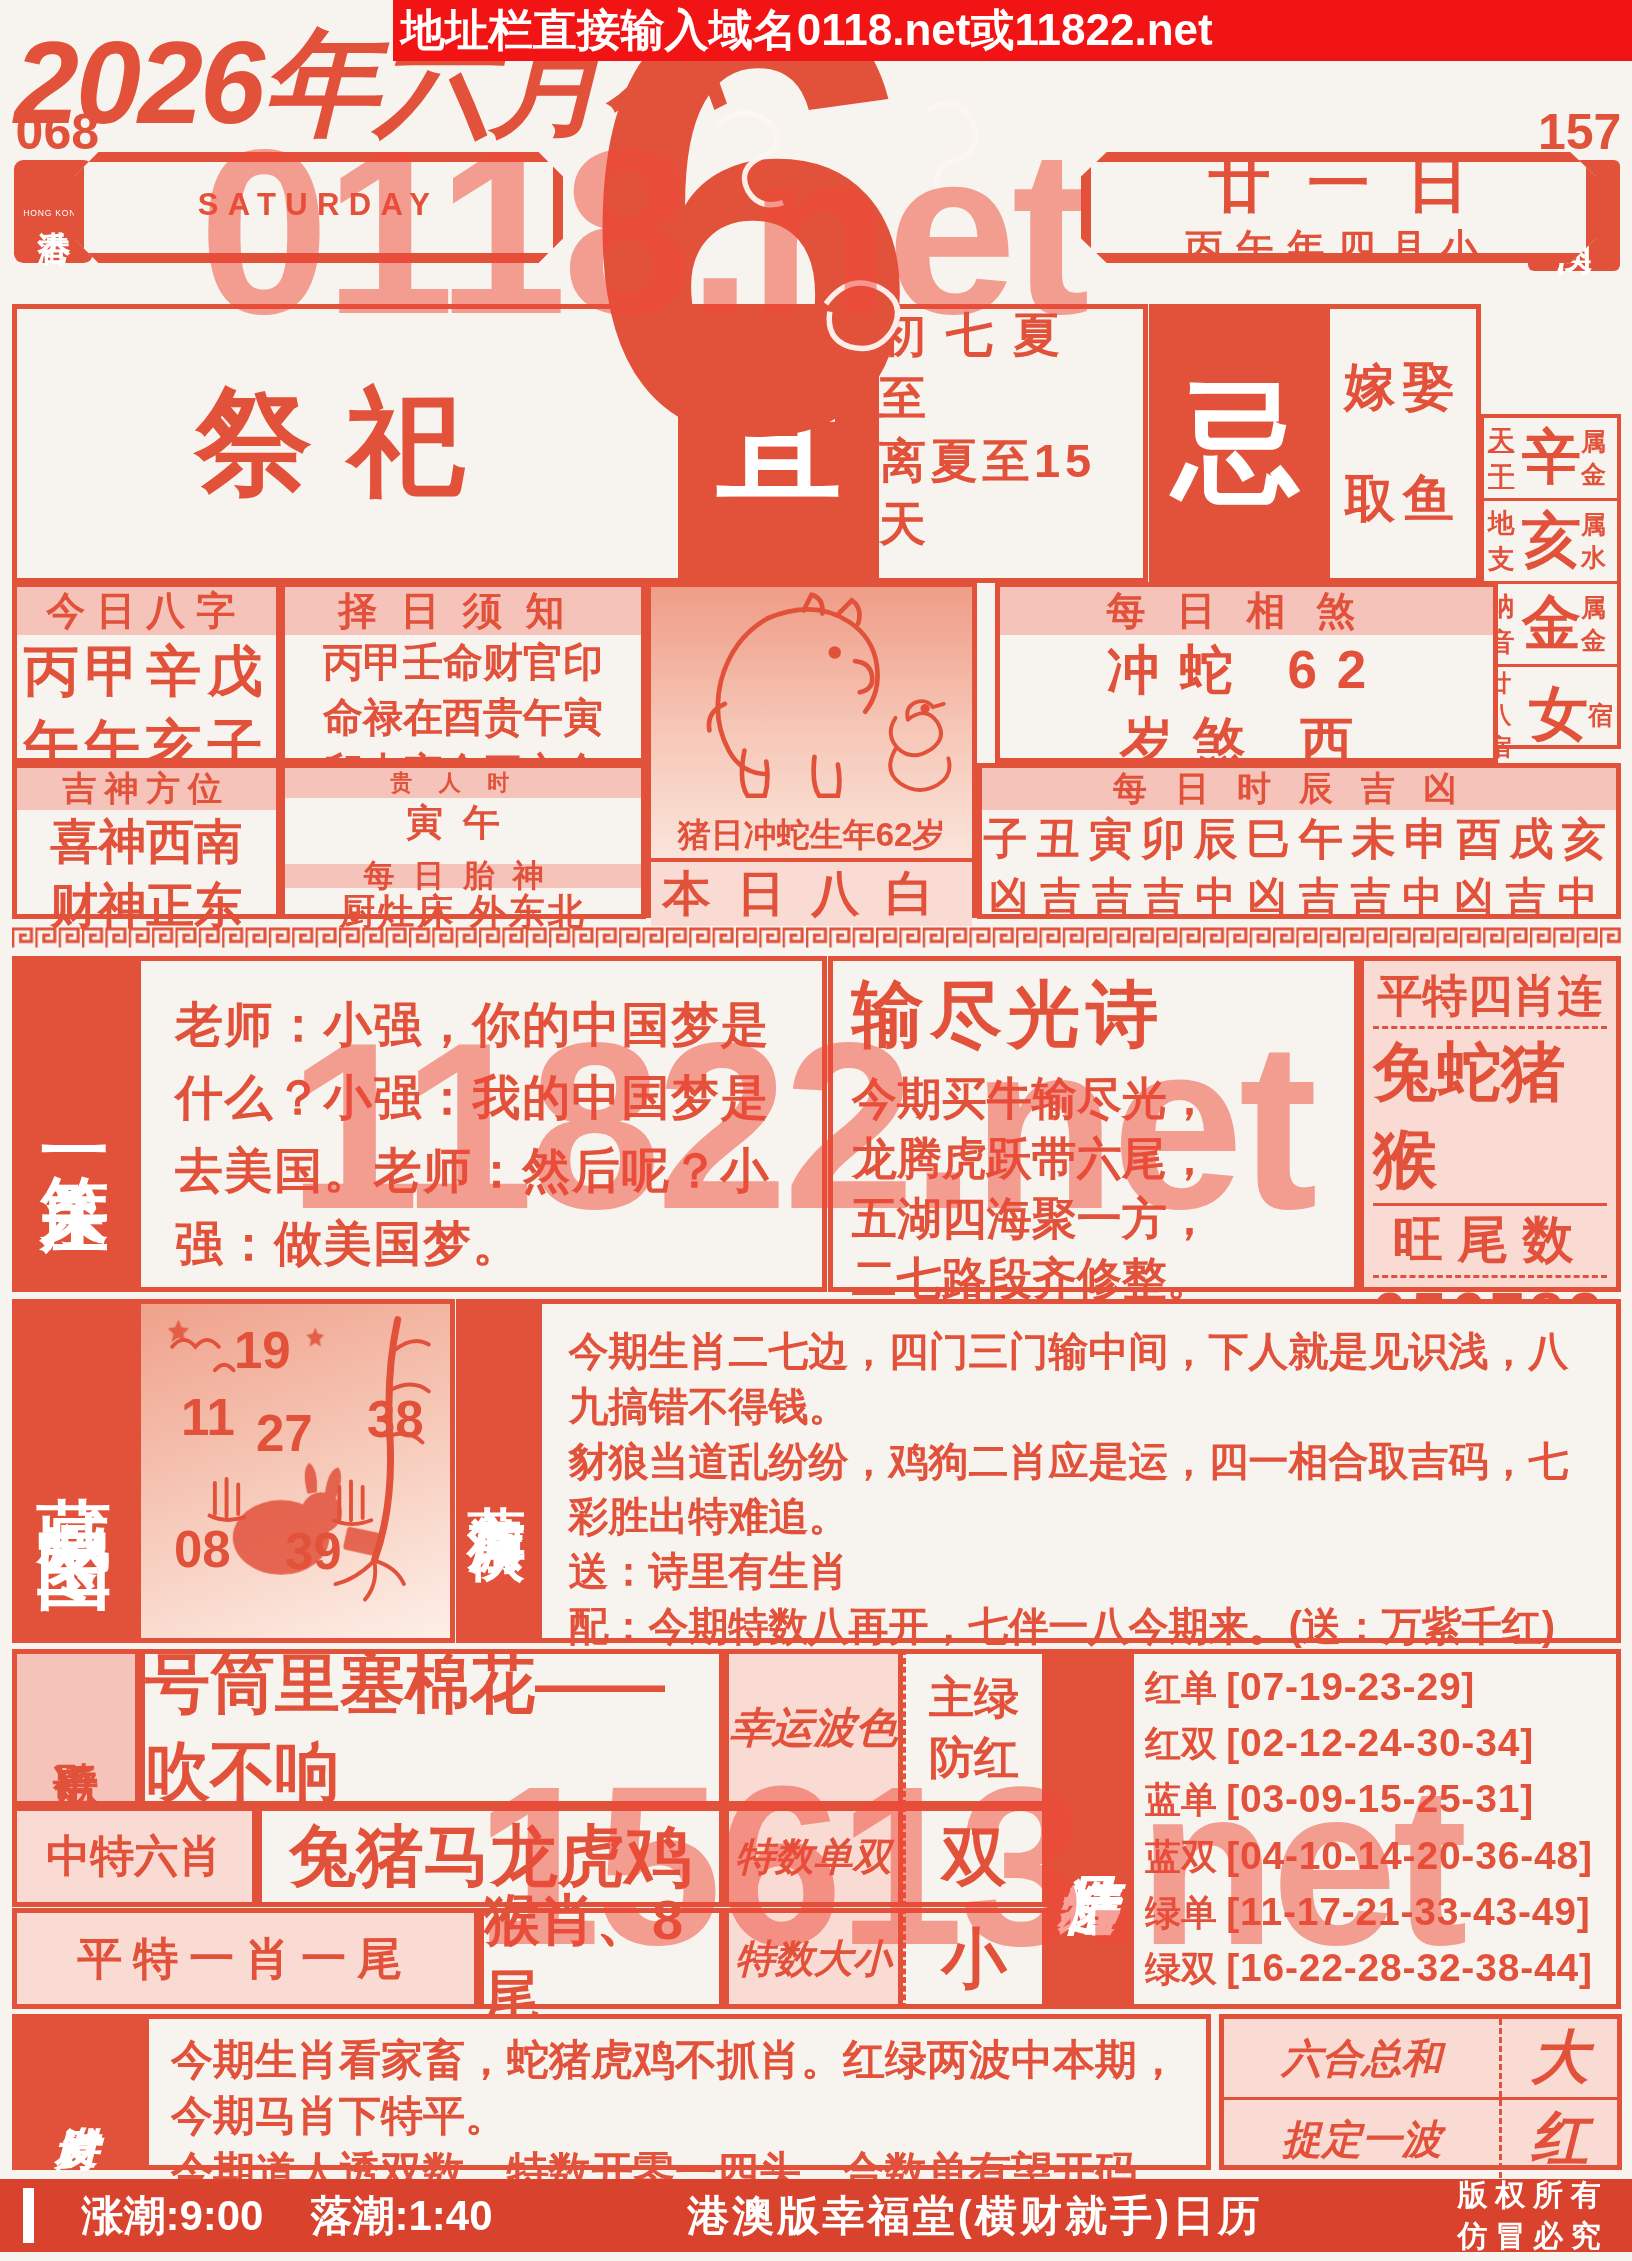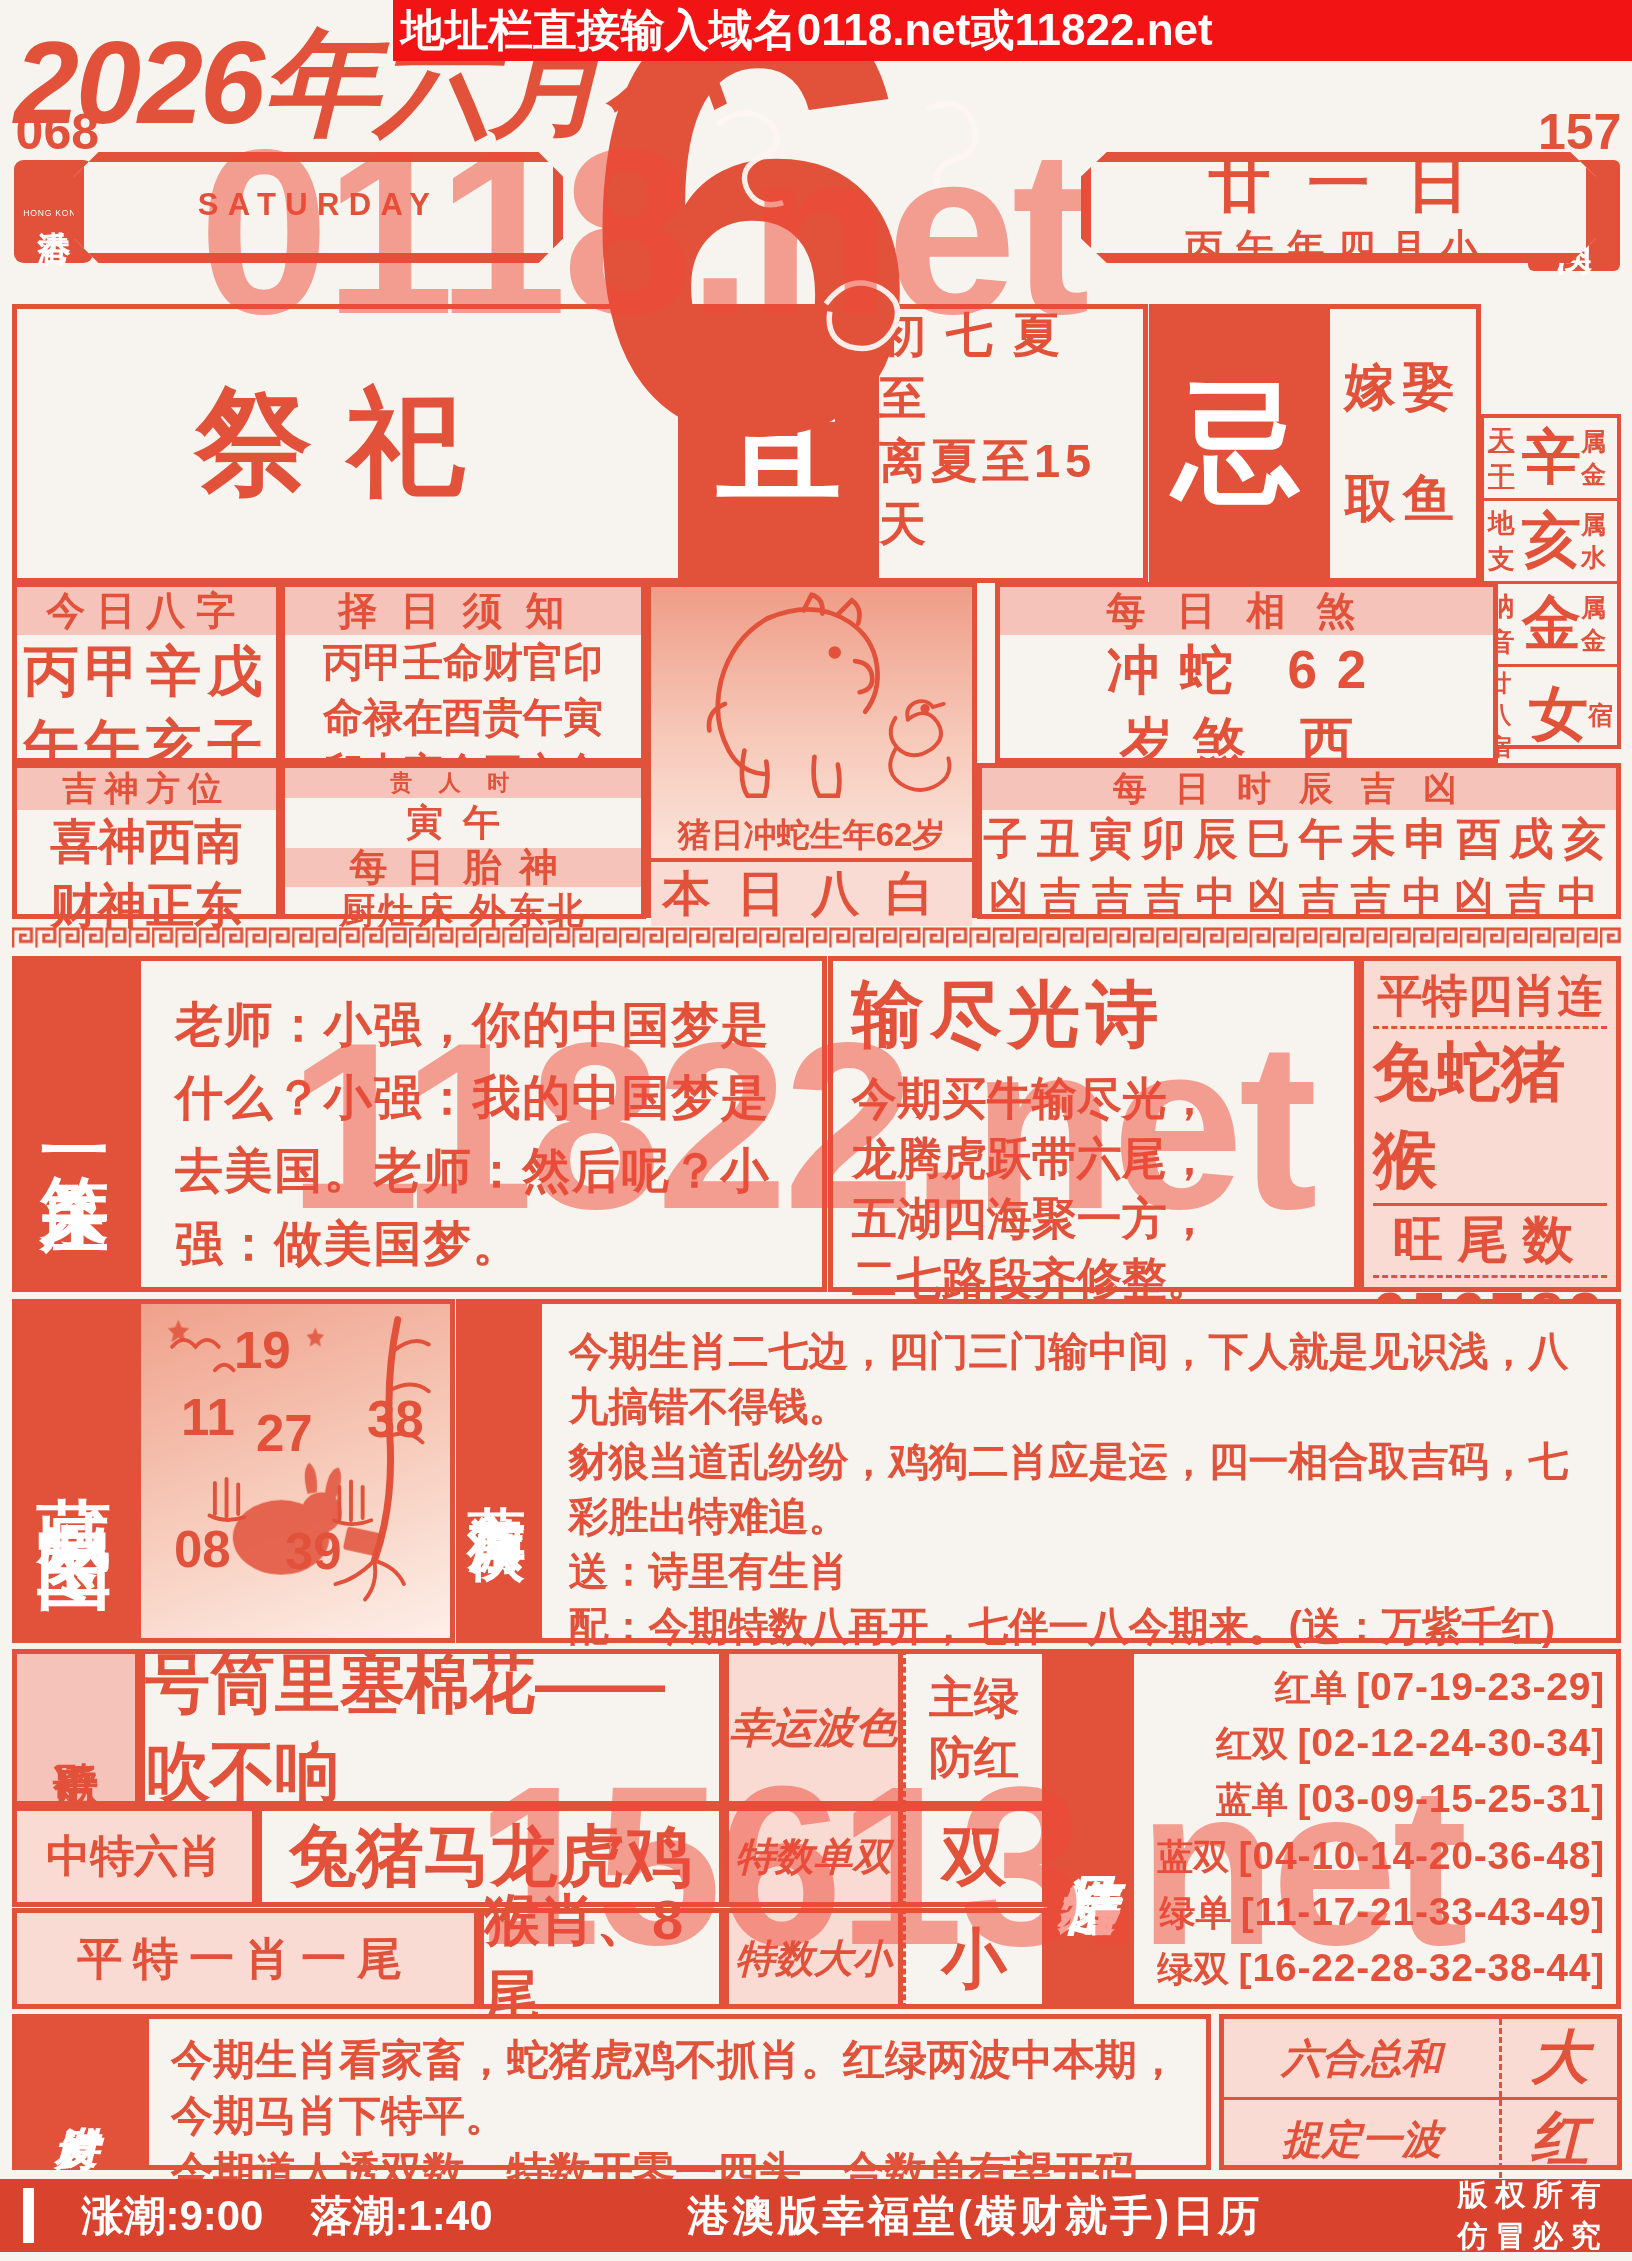--- a/index.html
+++ b/index.html
@@ -164,21 +164,21 @@
 
   <div class="abs box col" style="left:11.7px;top:763px;width:269px;height:156px;">
     <div class="pinkband center cell-title" style="height:42px;font-size:34px;letter-spacing:7.8px;">吉神方位</div>
     <div class="center" style="flex:1;font-size:48px;font-weight:bold;">喜神西南</div>
     <div class="center" style="flex:1;font-size:48px;font-weight:bold;">财神正东</div>
   </div>
 
   <div class="abs box col" style="left:280px;top:763px;width:366px;height:156px;">
     <div class="pinkband center cell-title" style="height:52px;font-size:22px;letter-spacing:26.5px;">贵人时</div>
     <div class="center" style="flex:1;font-size:37px;font-weight:bold;letter-spacing:20px;">寅午</div>
-    <div class="pinkband center cell-title" style="height:39px;font-size:38px;letter-spacing:18.7px;">每日胎神</div>
+    <div class="pinkband center cell-title" style="height:24px;font-size:31px;letter-spacing:18.7px;margin-top:16px;">每日胎神</div>
     <div class="center" style="flex:1;font-size:36px;font-weight:bold;letter-spacing:3.1px;">厨灶床 外东北</div>
   </div>
 
   <div class="abs box col" style="left:977px;top:763px;width:644px;height:156px;">
     <div class="pinkband center cell-title" style="height:42px;font-size:34px;letter-spacing:28px;">每日时辰吉凶</div>
     <div class="center" style="flex:1;font-size:44px;font-weight:bold;letter-spacing:8.6px;">子丑寅卯辰巳午未申酉戌亥</div>
     <div class="center" style="flex:1;font-size:40px;font-weight:bold;letter-spacing:11.7px;">凶吉吉吉中凶吉吉中凶吉中</div>
   </div>
 
   <svg class="abs" style="left:11.7px;top:925px;" width="1609" height="23.4" viewBox="0 0 2067 30">
@@ -294,21 +294,21 @@
   <div class="abs center" style="left:724px;top:1908px;width:179px;height:101px;background:var(--pink2);border:5.5px solid var(--red);">
     <div style="font-size:39px;font-weight:bold;font-style:italic;">特数大小</div>
   </div>
   <div class="abs box center" style="left:903px;top:1908px;width:144px;height:101px;border-left:3.9px dashed var(--red);">
     <div style="font-size:65px;font-weight:900;">小</div>
   </div>
 
   <div class="abs center" style="left:1047px;top:1649px;width:82px;height:360px;background:var(--red);">
     <div class="vtext" style="font-size:59px;font-weight:bold;color:#fff;font-style:italic;">精选特号</div>
   </div>
-  <div class="abs box col" style="left:1129px;top:1649px;width:492px;height:360px;justify-content:space-around;padding:6.2px 11px;align-items:flex-end;">
+  <div class="abs box col" style="left:1129px;top:1649px;width:492px;height:360px;justify-content:space-around;padding:6.2px 11px;">
     <div style="display:flex;align-items:baseline;gap:9.3px;">
       <span style="font-size:36px;font-weight:bold;">红单</span>
       <span style="font-size:39px;font-weight:900;letter-spacing:0.8px;">[07-19-23-29]</span>
     </div>
     <div style="display:flex;align-items:baseline;gap:9.3px;">
       <span style="font-size:36px;font-weight:bold;">红双</span>
       <span style="font-size:39px;font-weight:900;letter-spacing:0.8px;">[02-12-24-30-34]</span>
     </div>
     <div style="display:flex;align-items:baseline;gap:9.3px;">
       <span style="font-size:36px;font-weight:bold;">蓝单</span>

